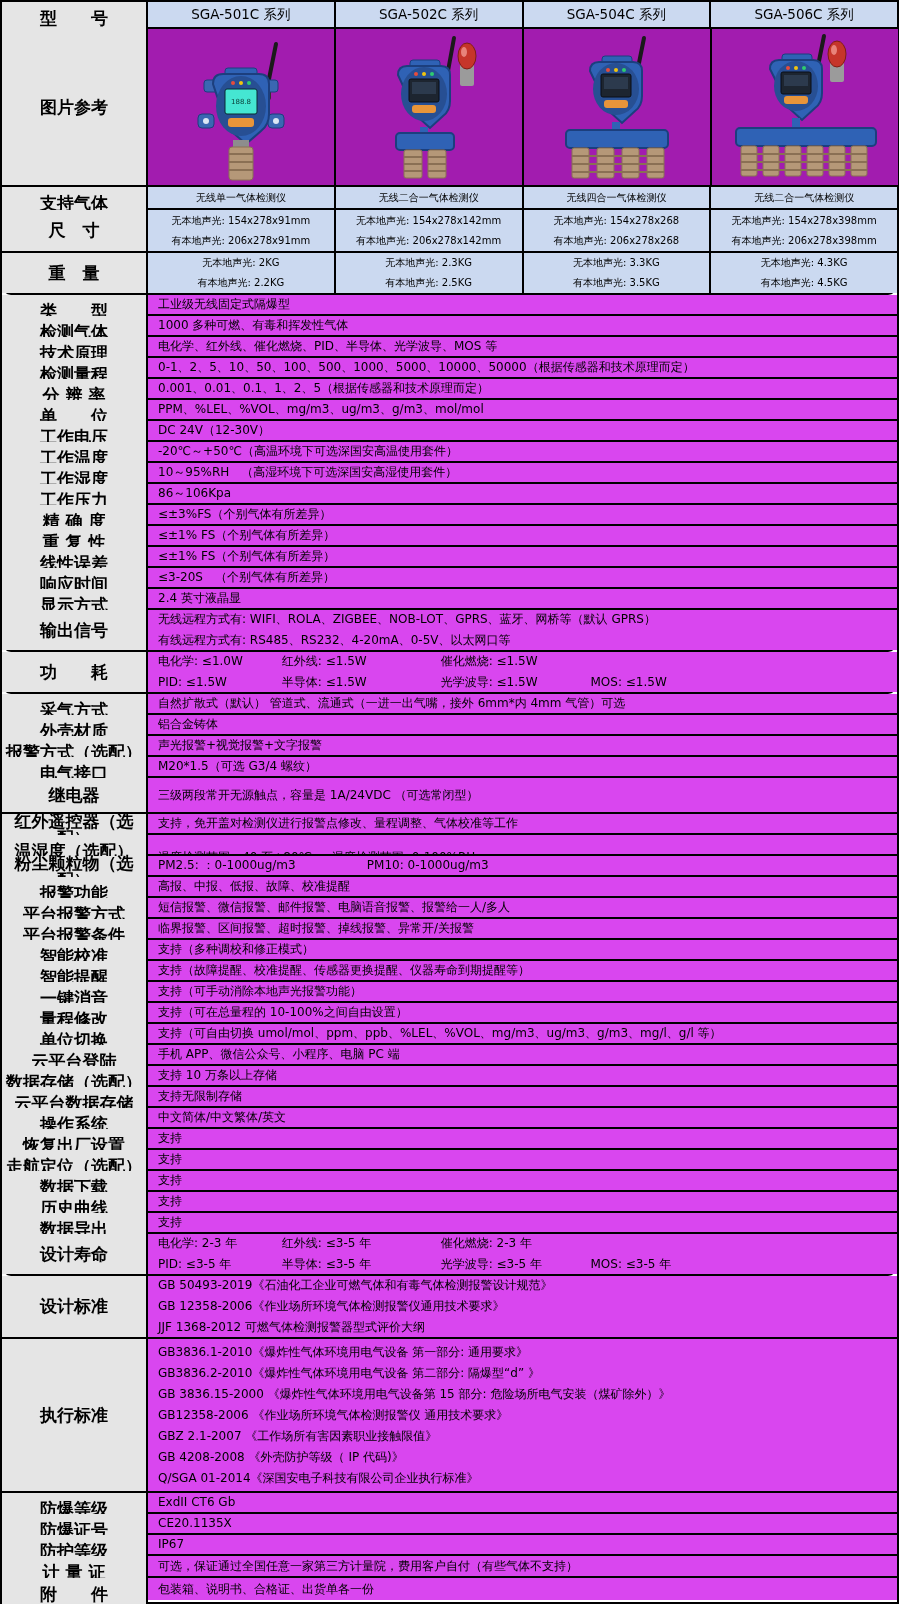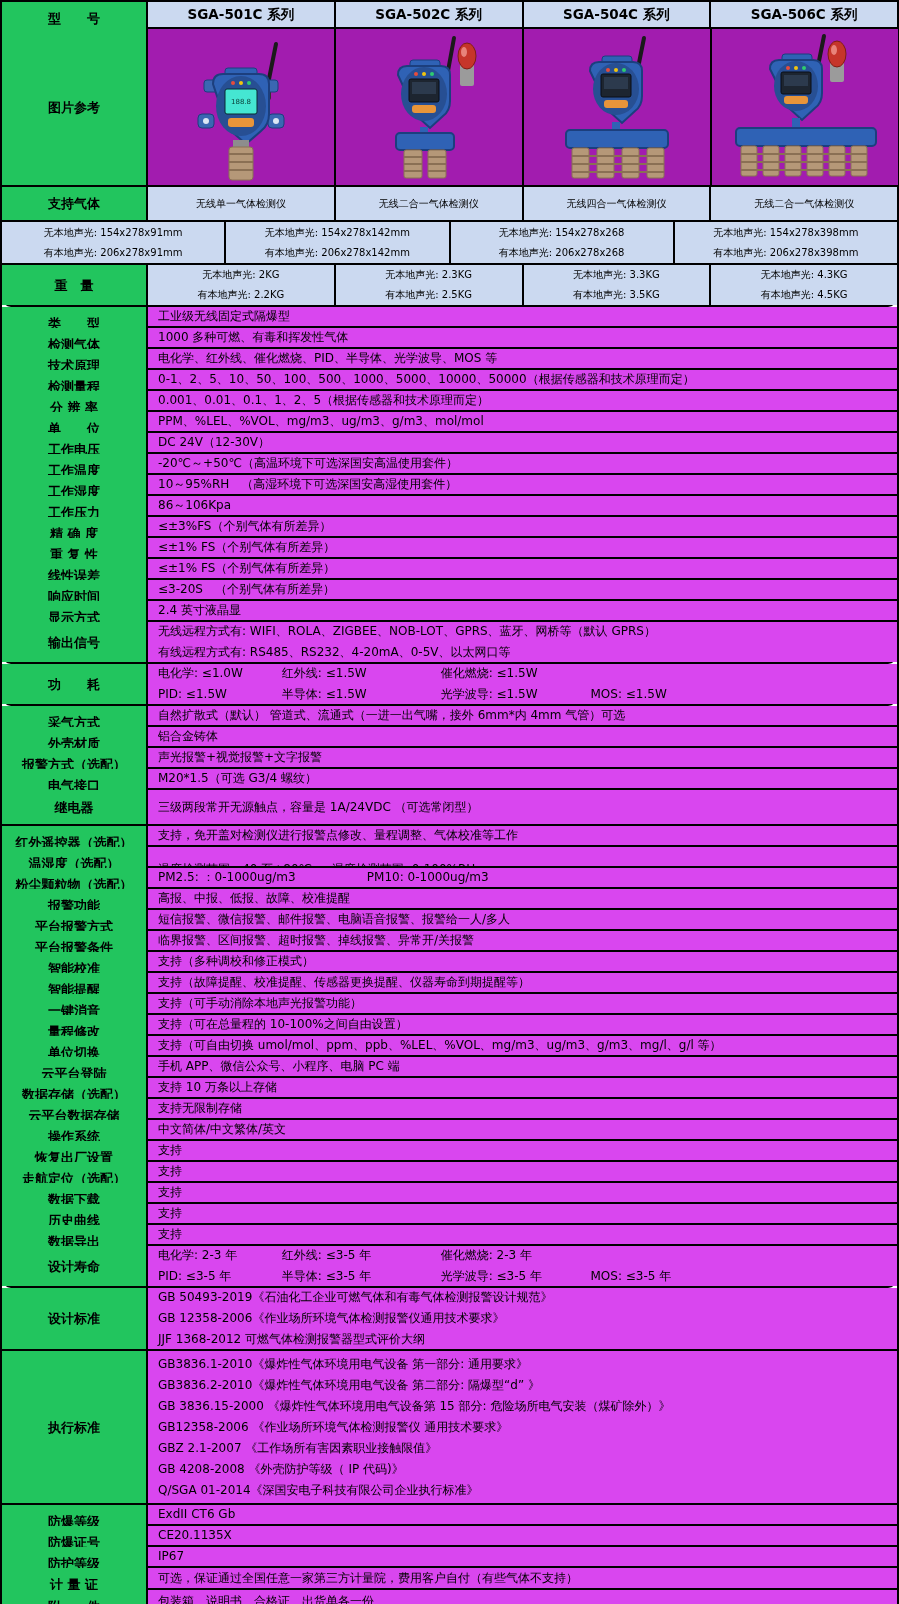--- a/index.html
+++ b/index.html
@@ -6,44 +6,44 @@
   .sheet{
     width:899px;height:1604px;box-sizing:border-box;
     border:2px solid #000;
     font-family:"DejaVu Sans",sans-serif;
     color:#000;
   }
   .row{display:flex;border-bottom:2px solid #000;box-sizing:border-box;}
   .row:last-child{border-bottom:0;}
   .cell{box-sizing:border-box;}
   .label{
-    width:146px;flex:0 0 146px;background:#22c55e;border-right:2px solid #000;
+    width:146px;flex:0 0 146px;background:#e5e5e5;border-right:2px solid #000;
     display:flex;align-items:center;justify-content:center;text-align:center;
-    font-weight:bold;font-size:13px;padding:16px 3px;line-height:17px;
+    font-weight:bold;font-size:17px;padding:16px 3px;line-height:17px;
   }
   .value{
     flex:1;background:#d946ef;font-size:12px;
     display:flex;flex-direction:column;justify-content:center;
     padding:0 0 0 10px;overflow:hidden;
   }
   .line{line-height:21px;white-space:nowrap;}
   .vcell{
     flex:1;background:#cbd9f0;border-right:2px solid #000;font-size:10px;
     display:flex;flex-direction:column;justify-content:center;align-items:center;
     text-align:center;overflow:hidden;
   }
   .vcell:last-child{border-right:0;}
   .vcell .line{line-height:20px;}
   .imgcell{
     flex:1;background:#a21caf;border-right:2px solid #000;
     display:flex;align-items:center;justify-content:center;
   }
   .imgcell:last-child{border-right:0;}
-  .mhead{font-weight:bold;font-size:13.5px;flex-direction:row;}
-  .h27{height:27px;} .h158{height:158px;} .h23{height:35px;} .h43{height:43px;}
+  .mhead{font-weight:normal;font-size:13.5px;flex-direction:row;}
+  .h27{height:27px;} .h158{height:158px;} .h23{height:23px;} .h43{height:43px;}
   .h42{height:42px;border-radius:9px;} .h21{height:21px;} .h36{height:36px;} .h63{height:63px;}
   .h154{height:154px;} .h22{height:22px;}
   .sg{display:inline-block;white-space:nowrap;}
   .w1{width:120px;} .w2{width:155px;} .w3{width:146px;} .wa{width:170px;margin-top:26px;} .wb{width:205px;}
 </style>
 </head>
 <body>
 
 <div class="sheet">
 
@@ -184,20 +184,21 @@
       </div>
     <div class="cell vcell">
         <div class="line">无线四合一气体检测仪</div>
       </div>
     <div class="cell vcell">
         <div class="line">无线二合一气体检测仪</div>
       </div>
   </div>
 
   <div class="row h43">
+    <div class="cell label">尺　寸</div>
     <div class="cell vcell">
       <div class="line">无本地声光: 154x278x91mm</div>
       <div class="line">有本地声光: 206x278x91mm</div>
     </div>
     <div class="cell vcell">
       <div class="line">无本地声光: 154x278x142mm</div>
       <div class="line">有本地声光: 206x278x142mm</div>
     </div>
     <div class="cell vcell">
       <div class="line">无本地声光: 154x278x268</div>

